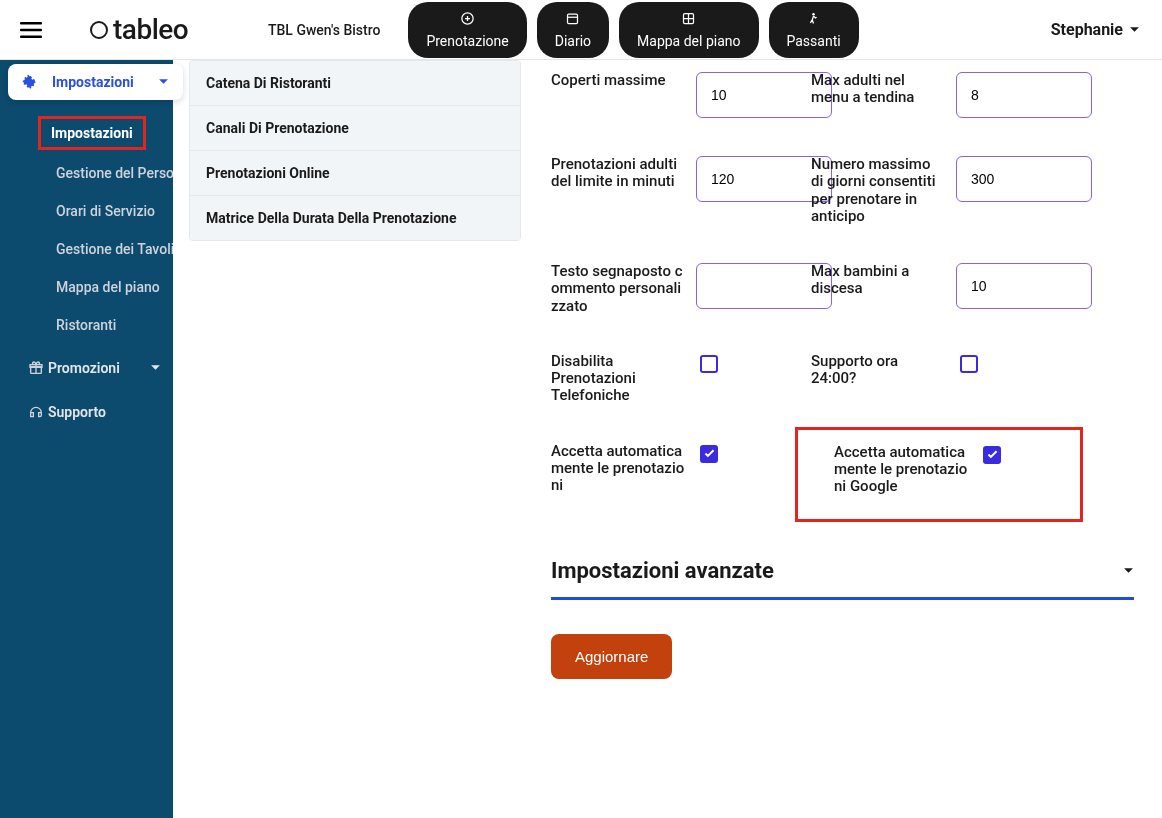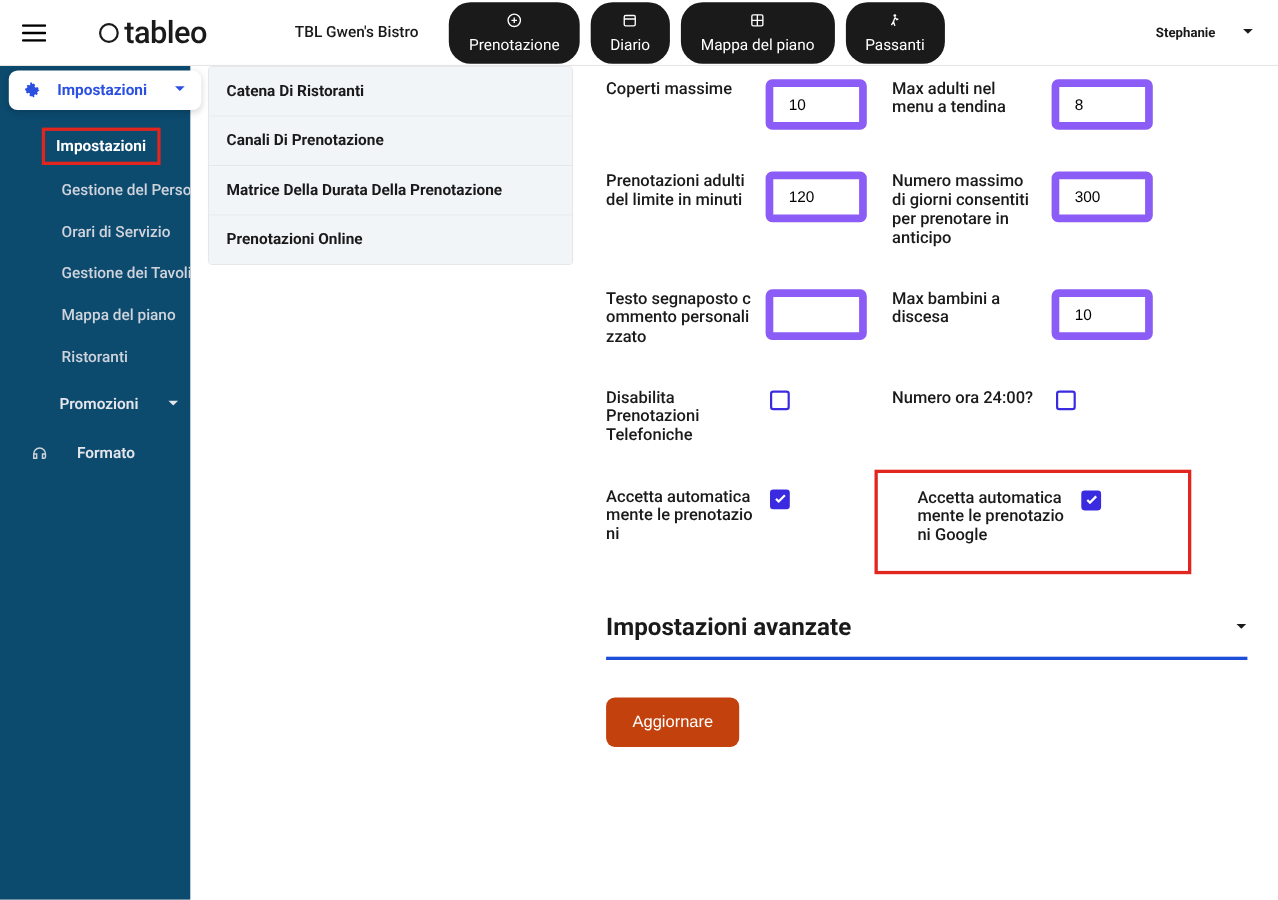--- a/index.html
+++ b/index.html
@@ -9,47 +9,47 @@
 .header { display: flex; align-items: center; height: 60px; border-bottom: 1px solid #e5e5e5; background: #fff; }
 .hamburger { width: 62px; display: flex; align-items: center; justify-content: center; cursor: pointer; }
 .logo-box { width: 190px; display: flex; align-items: center; padding-left: 28px; }
 .logo-text { font-size: 28px; font-weight: 500; letter-spacing: -0.5px; }
 .logo-o { display: inline-block; width: 18px; height: 18px; border: 2px solid #1a1a1a; border-radius: 50%; margin-right: 5px; vertical-align: -2px; }
 .restaurant-name { flex: 0 0 auto; padding: 0 16px; font-weight: 500; }
 .header-spacer { flex: 1; }
 .pill-group { display: flex; gap: 10px; align-items: center; padding: 0 12px; }
 .pill { background: #1a1a1a; color: #fff; border-radius: 20px; padding: 9px 18px; display: flex; align-items: center; gap: 7px; cursor: pointer; font-size: 14px; flex-direction: column; }
 .pill svg { width: 15px; height: 15px; fill: #fff; }
-.user-menu { display: flex; align-items: center; gap: 24px; padding: 0 22px; font-weight: 700; font-size: 12px; cursor: pointer; }
+.user-menu { display: flex; align-items: center; gap: 6px; padding: 0 22px; font-weight: 700; font-size: 16px; cursor: pointer; }
 
 
 .body-row { display: flex; height: calc(818px - 60px); }
 .sidebar { width: 173px; background: #0c4a6e; color: #cfd3dc; position: relative; padding-top: 6px; }
 .settings-chip { position: absolute; top: 4px; left: 8px; background: #fff; border-radius: 8px; padding: 10px 14px; display: flex; align-items: center; gap: 14px; color: #2b4fe0; font-weight: 700; box-shadow: 0 2px 6px rgba(0,0,0,0.15); width: 175px; }
 .settings-chip svg { width: 16px; height: 16px; fill: #2b4fe0; }
 .settings-chip .chev { margin-left: auto; }
 .sidebar-list { padding-top: 50px; }
 .sidebar-item { padding: 11px 12px 11px 56px; font-size: 14px; color: #cfd3dc; cursor: pointer; font-weight: 500; white-space: nowrap; overflow: hidden; }
 .sidebar-item.active { color: #fff; font-weight: 700; }
 .highlight-red { border: 3px solid #e0261e; display: inline-block; padding: 6px 10px; position: absolute; left: 38px; top: 56px; }
-.sidebar-section { display: flex; gap: 26px; padding: 12px 12px 12px 28px; font-weight: 600; color: #e4e6eb; cursor: pointer; margin-top: 4px; }
+.sidebar-section { display: flex; gap: 4px; padding: 12px 12px 12px 28px; font-weight: 600; color: #e4e6eb; cursor: pointer; margin-top: 4px; }
 .sidebar-section svg { width: 16px; height: 16px; fill: #cfd3dc; }
 .sidebar-section .chev { margin-left: auto; }
 
 
 .secnav { width: 348px; padding: 0 0 0 16px; }
 .secnav-list { border: 1px solid #e5e7eb; border-radius: 4px; overflow: hidden; }
 .secnav-item { padding: 14px 16px; font-weight: 700; font-size: 14px; background: #f2f5f8; border-bottom: 1px solid #e5e7eb; cursor: pointer; }
 .secnav-item:last-child { border-bottom: none; }
 
 
 .main { flex: 1; padding: 12px 28px 24px 30px; overflow-y: auto; }
 .form-grid { display: grid; grid-template-columns: 145px 115px 145px 115px; column-gap: 0; row-gap: 38px; align-items: flex-start; }
 .form-grid .lbl { font-size: 15px; font-weight: 500; line-height: 1.15; padding-right: 10px; word-break: break-word; }
-.form-grid input[type="text"] { width: 92px; height: 46px; border: 7px solid #8b5cf6; border-radius: 6px; padding: 0 14px; font-size: 14px; }
+.form-grid input[type="text"] { width: 136px; height: 46px; border: 1px solid #8b5cf6; border-radius: 6px; padding: 0 14px; font-size: 14px; }
 .checkbox { width: 18px; height: 18px; border: 2px solid #3a2be0; border-radius: 3px; cursor: pointer; display: inline-flex; align-items: center; justify-content: center; margin-left: 4px; margin-top: 2px; }
 .checkbox.checked { background: #3a2be0; }
 .checkbox.checked svg { width: 13px; height: 13px; fill: #fff; }
 .cell-input { padding-left: 0; }
 .red-box { border: 3px solid #e0261e; padding: 14px 10px 24px 14px; margin: -16px -12px -26px -16px; }
 
 .adv-header { display: flex; align-items: center; justify-content: space-between; border-bottom: 3px solid #1d4ed8; padding: 14px 0 14px 0; margin-top: 48px; cursor: pointer; }
 .adv-header h2 { font-size: 22px; font-weight: 700; }
 .update-btn { background: #c2410c; color: #fff; border: none; border-radius: 8px; padding: 14px 24px; font-size: 15px; cursor: pointer; margin-top: 34px; }
 
@@ -141,30 +141,30 @@
         </svg>
       <span>Promozioni</span>
       <span class="chev"><svg viewBox="0 0 10 10">
             <path d="M1 3l4 4 4-4z"></path>
           </svg></span>
     </div>
     <div class="sidebar-section">
       <svg viewBox="0 0 24 24">
           <path d="M4 13a8 8 0 1116 0v4a2 2 0 01-2 2h-2v-6h4M4 13v6h4v-6H4" fill="none" stroke="#cfd3dc" stroke-width="2"></path>
         </svg>
-      <span>Formato</span>
+      <span>Supporto</span>
     </div>
   </div>
 
   <div class="secnav">
     <div class="secnav-list">
       <div class="secnav-item">Catena Di Ristoranti</div>
       <div class="secnav-item">Canali Di Prenotazione</div>
+      <div class="secnav-item">Prenotazioni Online</div>
       <div class="secnav-item">Matrice Della Durata Della Prenotazione</div>
-      <div class="secnav-item">Prenotazioni Online</div>
     </div>
   </div>
 
   <div class="main">
     <div class="form-grid">
 
       <div class="lbl">Coperti massime</div>
       <div class="cell-input"><input type="text" value="10" style=""></div>
       <div class="lbl">Max adulti nel menu a tendina</div>
       <div class="cell-input"><input type="text" value="8" style=""></div>
@@ -174,21 +174,21 @@
       <div class="lbl">Numero massimo di giorni consentiti per prenotare in anticipo</div>
       <div class="cell-input"><input type="text" value="300" style=""></div>
 
       <div class="lbl" style="word-break:break-all">Testo segnaposto commento personalizzato</div>
       <div class="cell-input"><input type="text" value="" style=""></div>
       <div class="lbl">Max bambini a discesa</div>
       <div class="cell-input"><input type="text" value="10" style=""></div>
 
       <div class="lbl">Disabilita Prenotazioni Telefoniche</div>
       <div class="cell-input"><span class="checkbox"></span></div>
-      <div class="lbl">Numero ora 24:00?</div>
+      <div class="lbl">Supporto ora 24:00?</div>
       <div class="cell-input"><span class="checkbox"></span></div>
 
       <div class="lbl" style="word-break:break-all">Accetta automaticamente le prenotazioni</div>
       <div class="cell-input"><span class="checkbox checked">
             <svg viewBox="0 0 16 16">
               <path d="M3 8l3 3 7-7" stroke="#fff" stroke-width="2.5" fill="none"></path>
             </svg>
           </span></div>
       <div style="grid-column: span 2;">
         <div class="red-box" style="display:grid;grid-template-columns:145px 115px;align-items:flex-start;padding-left:36px;">

